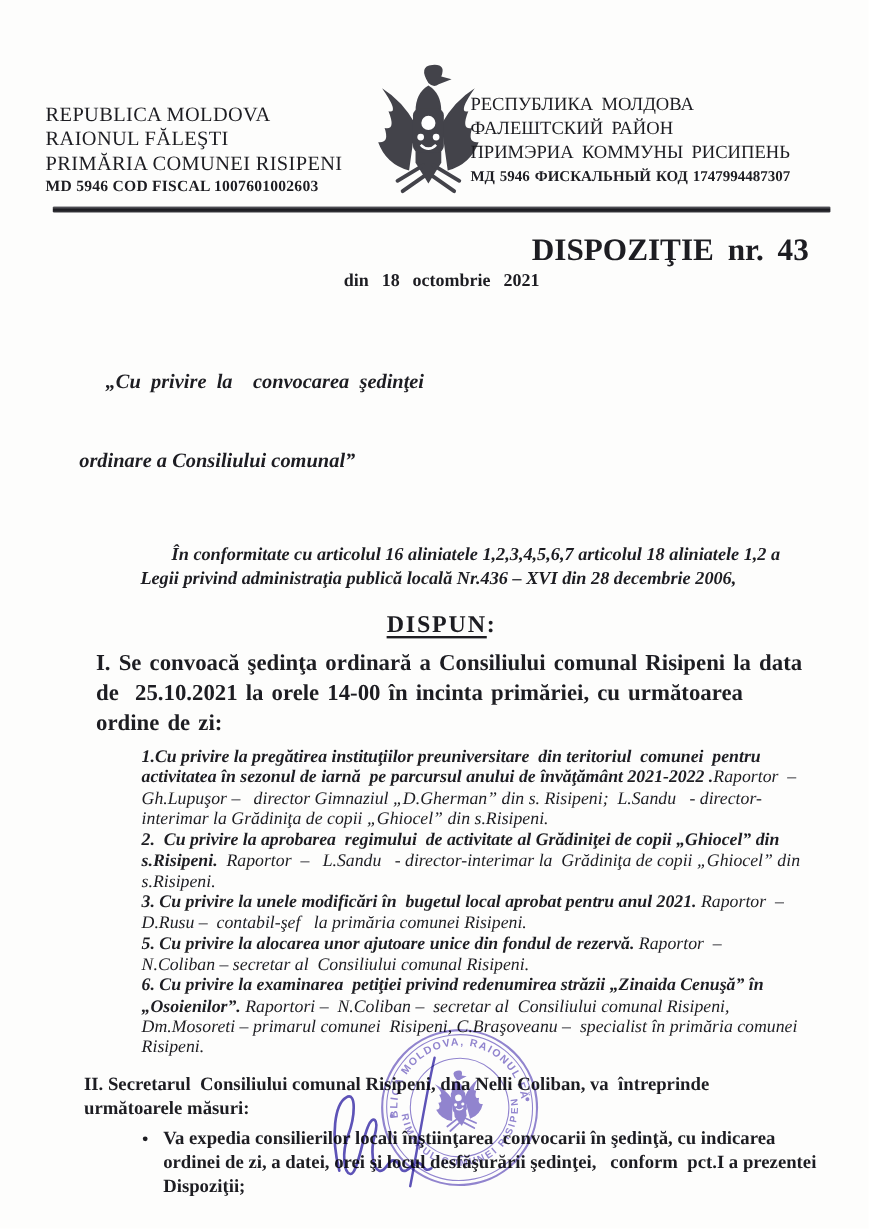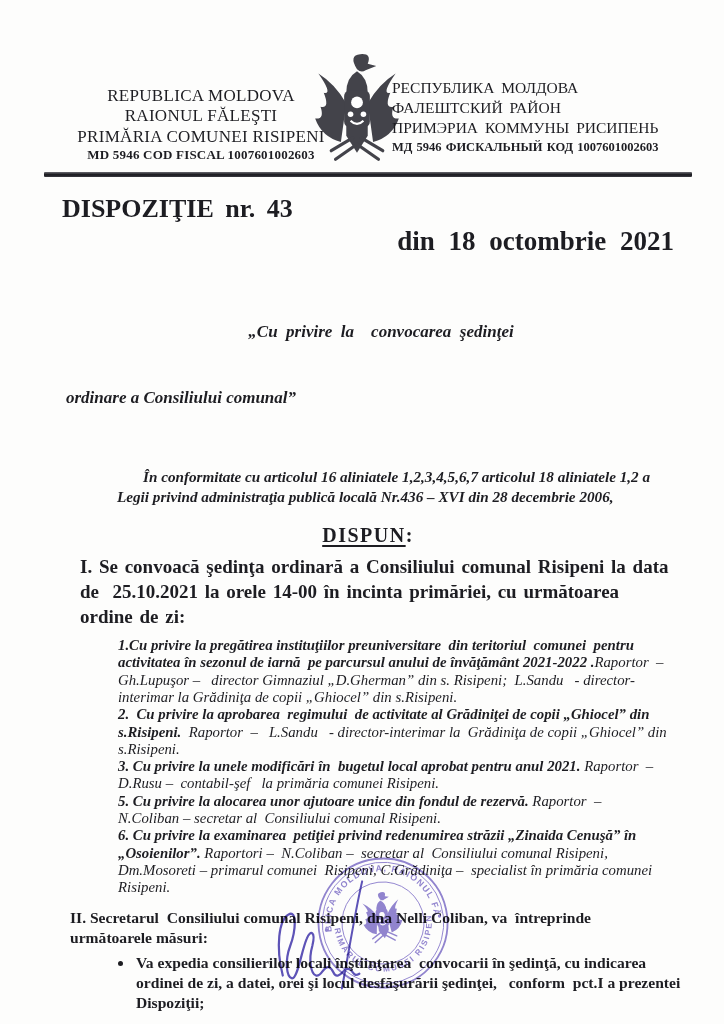--- a/index.html
+++ b/index.html
@@ -4,35 +4,35 @@
 <style>
   html,body{margin:0;padding:0;background:#ffffff;}
   .page{
     position:relative;width:724px;height:1024px;overflow:hidden;
     background:#fdfdfc;
     font-family:"Liberation Serif","DejaVu Serif",serif;
     color:#1d1d22;
   }
   
   .letterhead{position:absolute;top:50px;left:0;right:0;height:125px;}
-  .hdr-left{position:absolute;left:38px;top:36px;width:326px;text-align:center;
+  .hdr-left{position:absolute;left:38px;top:36px;width:326px;text-align:left;
     font-size:17px;line-height:1.2;letter-spacing:.3px;}
   .hdr-left .fiscal{font-size:13px;font-weight:bold;margin-top:0;letter-spacing:.2px;}
   .hdr-right{position:absolute;left:392px;top:28px;width:322px;text-align:left;
     font-size:15.5px;line-height:1.28;word-spacing:3px;}
   .hdr-right .fiscal{font-size:12.5px;font-weight:bold;margin-top:2px;word-spacing:1px;}
   .emblem{position:absolute;left:302px;top:2px;width:110px;height:118px;color:#43434a;}
   .rule{position:absolute;top:172px;left:44px;width:648px;height:5px;
     background:linear-gradient(180deg,#6a6a70 0%,#17171c 55%,#3c3c42 100%);border-radius:1px;}
   
   .doc{position:absolute;top:190px;left:62px;width:612px;}
-  .title1{text-align:left;font-weight:bold;font-size:26px;word-spacing:5px;margin:4px 0 0;}
-  .title2{text-align:right;font-weight:bold;font-size:27px;word-spacing:7px;margin:2px 0 0;}
+  .title1{text-align:right;font-weight:bold;font-size:26px;word-spacing:5px;margin:4px 0 0;}
+  .title2{text-align:center;font-weight:bold;font-size:15px;word-spacing:7px;margin:2px 0 0;}
   .subject{margin-top:20px;font-weight:bold;font-style:italic;font-size:17px;line-height:1.3;white-space:pre-wrap;}
-  .subject-l1{margin-left:26px;text-align:center;}
+  .subject-l1{margin-left:26px;}
   .subject-l2{margin-left:4px;}
   .preamble{margin:13px 0 0 55px;width:548px;font-weight:bold;font-style:italic;
     font-size:15.2px;line-height:1.32;text-indent:26px;white-space:pre-wrap;}
   .dispun{margin-top:17px;text-align:center;font-weight:bold;font-size:20px;letter-spacing:1.5px;}
   .dispun .u{text-decoration:underline;text-decoration-thickness:2px;text-underline-offset:3px;margin-top:48px;}
   .sec1{margin:7px 0 0 18px;width:594px;font-weight:bold;font-size:19px;line-height:1.32;
     word-spacing:2px;white-space:pre-wrap;}
   .agenda{margin:8px 0 0 56px;width:552px;}
   .agenda p{margin:0;font-style:italic;font-size:14.8px;line-height:1.17;white-space:pre-wrap;}
   .sec2{margin:11px 0 0 8px;width:600px;font-weight:bold;font-size:15.6px;line-height:1.3;white-space:pre-wrap;}
@@ -79,21 +79,21 @@
       <div>PRIMĂRIA COMUNEI RISIPENI</div>
       <div class="fiscal">MD 5946 COD FISCAL 1007601002603</div>
     </div>
     <svg class="emblem" viewBox="0 0 100 110">
         <use href="#coa"></use>
       </svg>
     <div class="hdr-right">
       <div>РЕСПУБЛИКА  МОЛДОВА</div>
       <div>ФАЛЕШТСКИЙ  РАЙОН</div>
       <div>ПРИМЭРИА КОММУНЫ РИСИПЕНЬ</div>
-      <div class="fiscal">МД 5946 ФИСКАЛЬНЫЙ КОД 1007601002603</div>
+      <div class="fiscal">МД 5946 ФИСКАЛЬНЫЙ КОД 1747994487307</div>
     </div>
   </div>
   <div class="rule"></div>
 
   <div class="doc">
     <div class="title1">DISPOZIŢIE  nr. 43</div>
     <div class="title2">din  18  octombrie   2021</div>
 
     <div class="subject">
       <div class="subject-l1">„Cu  privire  la    convocarea  şedinţei</div>
@@ -104,21 +104,21 @@
 
     <div class="dispun"><span class="u">DISPUN</span><span>:</span></div>
 
     <p class="sec1">I. Se convoacă şedinţa ordinară a Consiliului comunal Risipeni la data de  25.10.2021 la orele 14-00 în incinta primăriei, cu următoarea ordine de zi:</p>
 
     <div class="agenda">
       <p class="agenda-item"><strong>1.Cu privire la pregătirea instituţiilor preuniversitare  din teritoriul  comunei  pentru activitatea în sezonul de iarnă  pe parcursul anului de învăţământ 2021-2022 .</strong><span>Raportor  –  Gh.Lupuşor –   director Gimnaziul „D.Gherman” din s. Risipeni;  L.Sandu   - director-interimar la Grădiniţa de copii „Ghiocel” din s.Risipeni.</span></p>
       <p class="agenda-item"><strong>2.  Cu privire la aprobarea  regimului  de activitate al Grădiniţei de copii „Ghiocel” din s.Risipeni.</strong><span>  Raportor  –   L.Sandu   - director-interimar la  Grădiniţa de copii „Ghiocel” din s.Risipeni.</span></p>
       <p class="agenda-item"><strong>3. Cu privire la unele modificări în  bugetul local aprobat pentru anul 2021.</strong><span> Raportor  –  D.Rusu –  contabil-şef   la primăria comunei Risipeni.</span></p>
       <p class="agenda-item"><strong>5. Cu privire la alocarea unor ajutoare unice din fondul de rezervă.</strong><span> Raportor  –  N.Coliban – secretar al  Consiliului comunal Risipeni.</span></p>
-      <p class="agenda-item"><strong>6. Cu privire la examinarea  petiţiei privind redenumirea străzii „Zinaida Cenuşă” în „Osoienilor”.</strong><span> Raportori –  N.Coliban –  secretar al  Consiliului comunal Risipeni, Dm.Mosoreti – primarul comunei  Risipeni, C.Grădiniţa –  specialist în primăria comunei Risipeni.</span></p>
+      <p class="agenda-item"><strong>6. Cu privire la examinarea  petiţiei privind redenumirea străzii „Zinaida Cenuşă” în „Osoienilor”.</strong><span> Raportori –  N.Coliban –  secretar al  Consiliului comunal Risipeni, Dm.Mosoreti – primarul comunei  Risipeni, C.Braşoveanu –  specialist în primăria comunei Risipeni.</span></p>
     </div>
 
     <p class="sec2">II. Secretarul  Consiliului comunal Risipeni, dna Nelli Coliban, va  întreprinde următoarele măsuri:</p>
     <ul class="bullets">
       <li>Va expedia consilierilor locali înştiinţarea  convocarii în şedinţă, cu indicarea ordinei de zi, a datei, orei şi locul desfăşurării şedinţei,   conform  pct.I a prezentei Dispoziţii;</li>
 
     </ul>
 
   </div>
 

